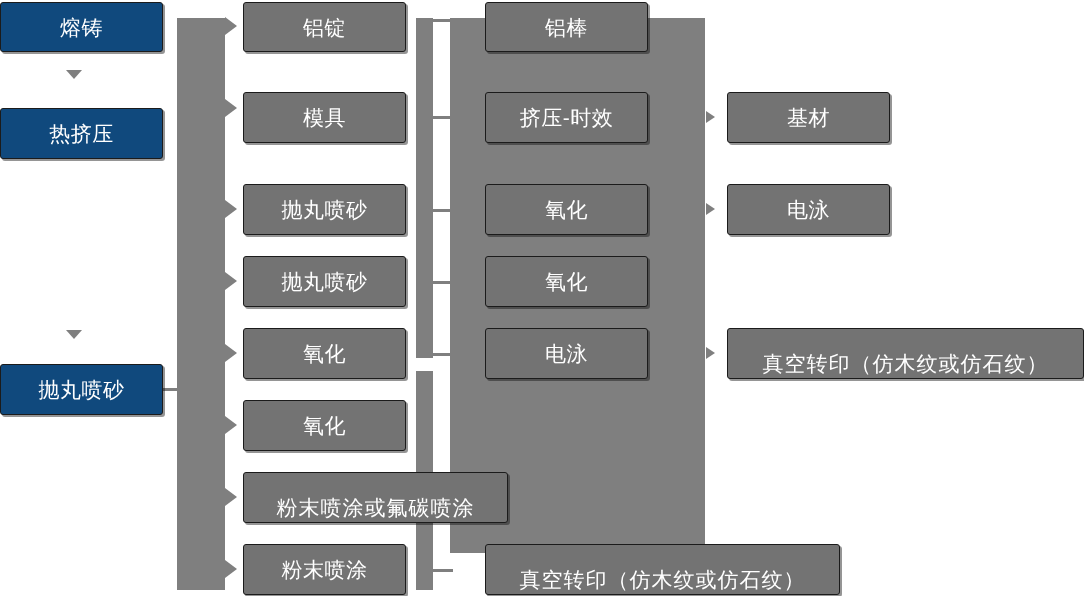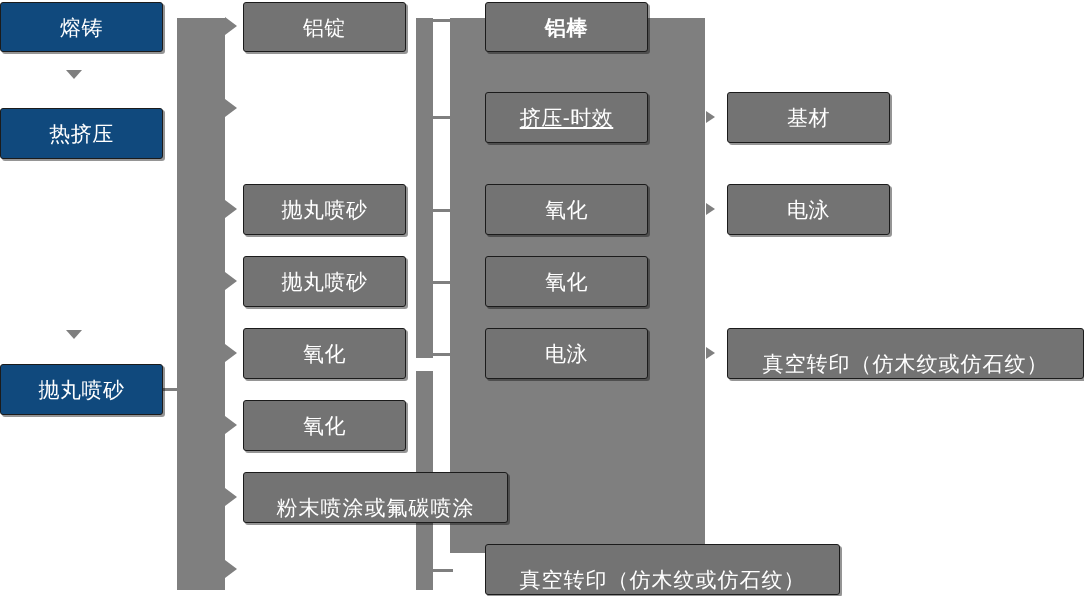--- a/index.html
+++ b/index.html
@@ -113,20 +113,23 @@
   </div>
 
   <div class="box dark" style="left:0px;top:364px;width:163px;height:51px;">
     <span class="lbl">抛丸喷砂</span>
   </div>
 
   <div class="box light" style="left:243px;top:2px;width:163px;height:50px;">
     <span class="lbl">铝锭</span>
   </div>
 
+  <div class="box light" style="left:243px;top:92px;width:163px;height:51px;">
+    <span class="lbl">模具</span>
+  </div>
 
   <div class="box light" style="left:243px;top:184px;width:163px;height:51px;">
     <span class="lbl">抛丸喷砂</span>
   </div>
 
   <div class="box light" style="left:243px;top:256px;width:163px;height:51px;">
     <span class="lbl">抛丸喷砂</span>
   </div>
 
   <div class="box light" style="left:243px;top:328px;width:163px;height:51px;">
@@ -134,26 +137,29 @@
   </div>
 
   <div class="box light" style="left:243px;top:400px;width:163px;height:51px;">
     <span class="lbl">氧化</span>
   </div>
 
   <div class="box light wide" style="left:243px;top:472px;width:265px;height:51px;">
     <span class="lbl">粉末喷涂或氟碳喷涂</span>
   </div>
 
+  <div class="box light" style="left:243px;top:544px;width:163px;height:51px;">
+    <span class="lbl">粉末喷涂</span>
+  </div>
 
-  <div class="box light" style="left:485px;top:2px;width:163px;height:50px;font-weight:bold;">
+  <div class="box light" style="left:485px;top:2px;width:163px;height:50px;">
     <span class="lbl">铝棒</span>
   </div>
 
-  <div class="box light" style="left:485px;top:92px;width:163px;height:51px;text-decoration:underline;">
+  <div class="box light" style="left:485px;top:92px;width:163px;height:51px;">
     <span class="lbl">挤压-时效</span>
   </div>
 
   <div class="box light" style="left:485px;top:184px;width:163px;height:51px;">
     <span class="lbl">氧化</span>
   </div>
 
   <div class="box light" style="left:485px;top:256px;width:163px;height:51px;">
     <span class="lbl">氧化</span>
   </div>

